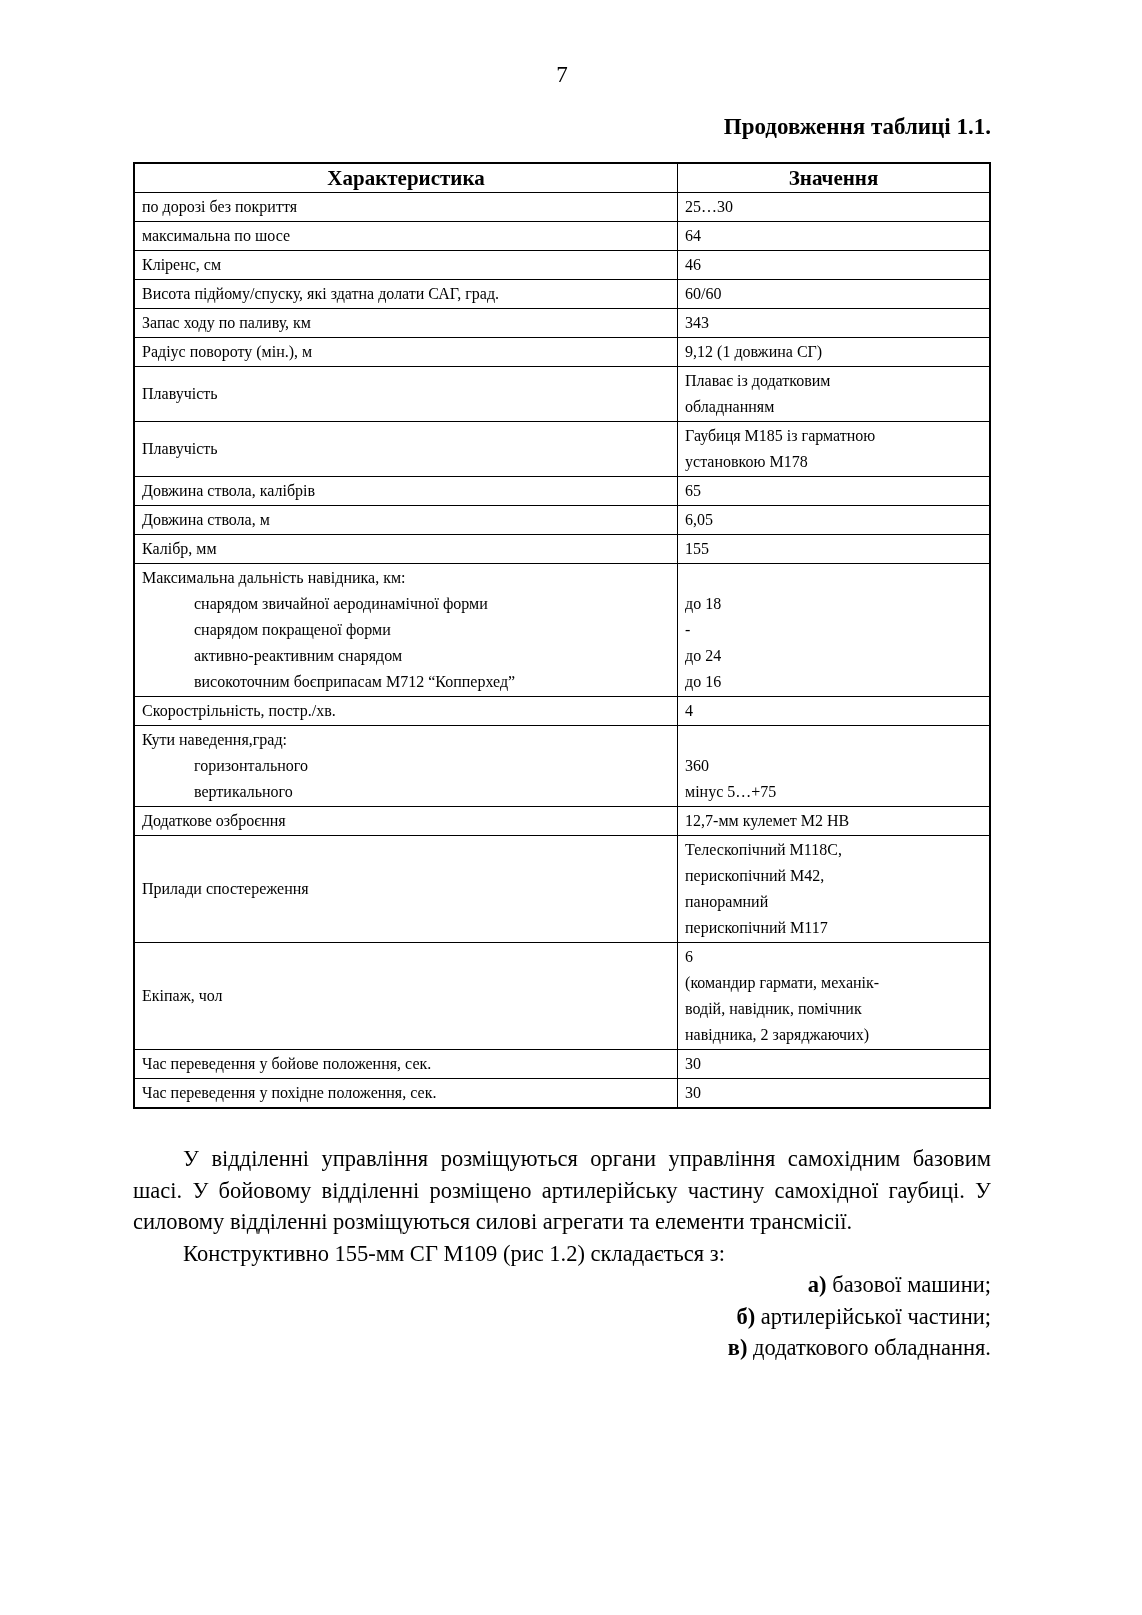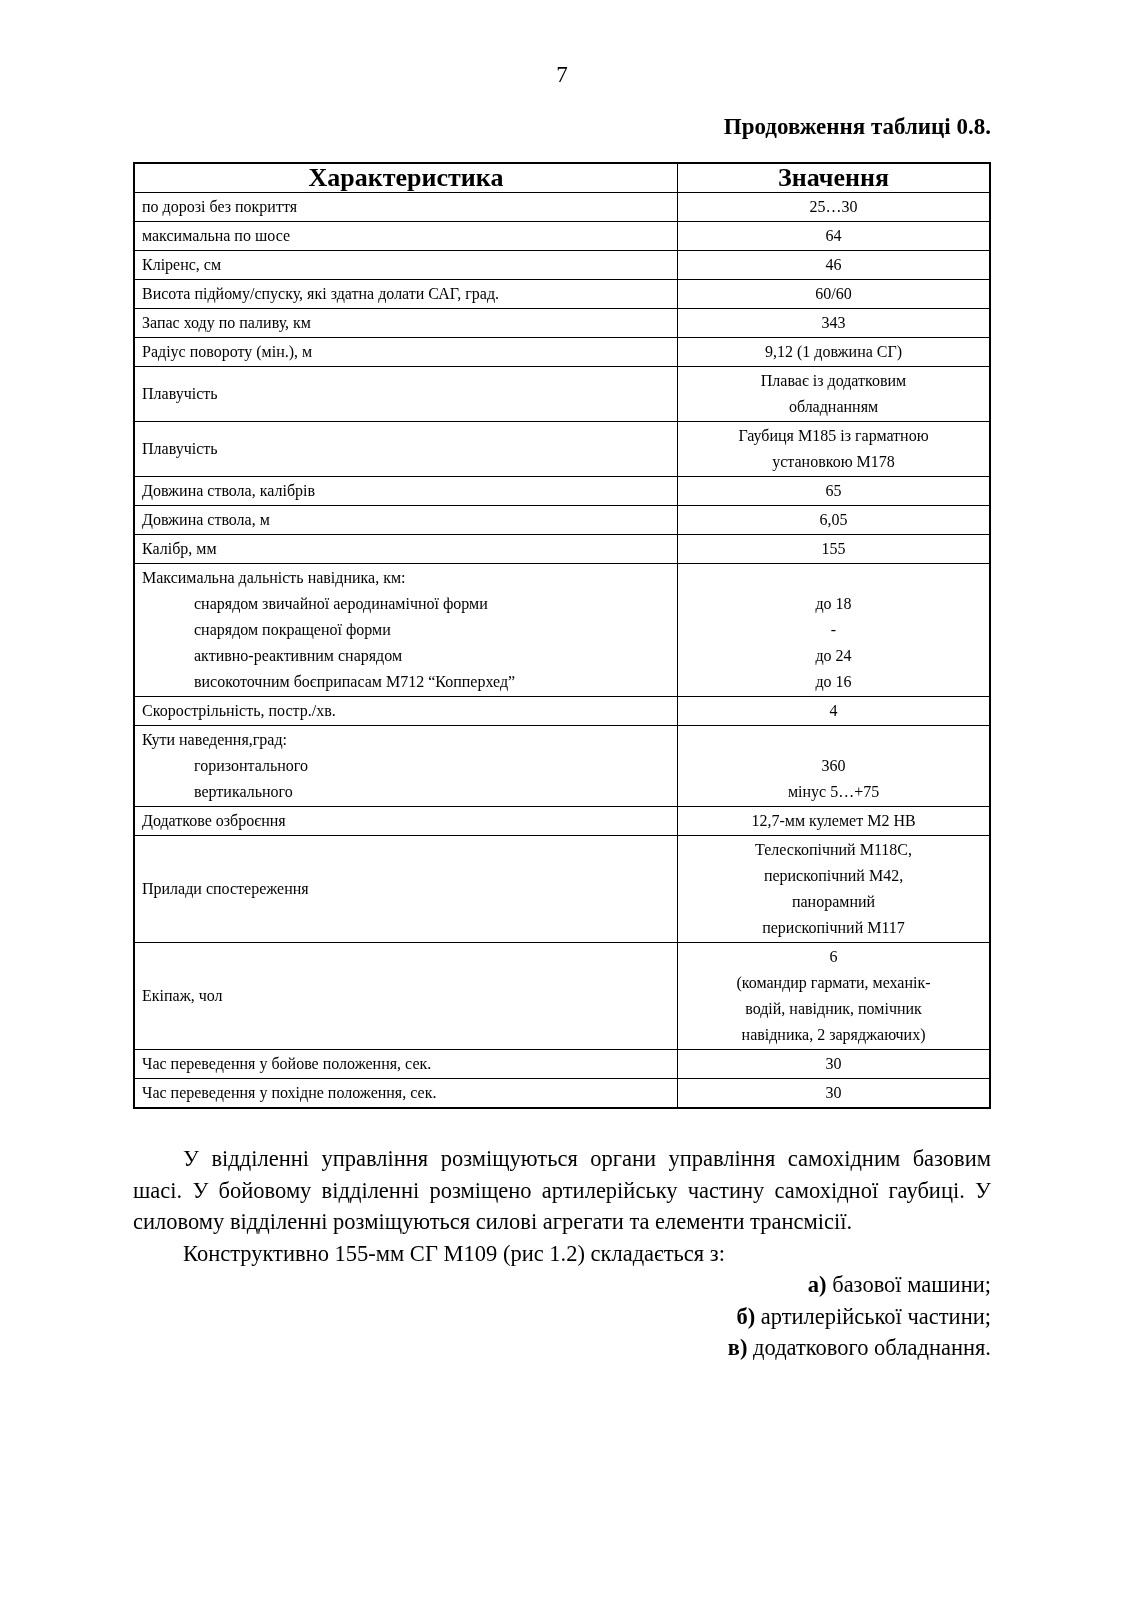--- a/index.html
+++ b/index.html
@@ -33,27 +33,27 @@
   }
   table.char-table th, table.char-table td {
     border: 1px solid #000;
     font-size: 16px;
     line-height: 26px;
     padding: 1px 7px;
   }
   table.char-table th {
     font-weight: bold;
     text-align: center;
-    font-size: 26px;
+    font-size: 21px;
   }
   col.c-label { width: 63.5%; }
   col.c-value { width: 36.5%; }
   td.label-cell { text-align: left; vertical-align: middle; }
   td.label-cell.top { vertical-align: top; }
-  td.value-cell { text-align: center; vertical-align: middle; }
+  td.value-cell { vertical-align: middle; }
   td.value-cell.preline { white-space: pre-line; }
   .indent { padding-left: 52px; }
   .body-text {
     margin-top: 34px;
     font-size: 22.5px;
     line-height: 1.40;
   }
   .body-text p {
     text-indent: 50px;
     text-align: justify;
@@ -63,21 +63,21 @@
   }
   .body-text b { font-weight: bold; }
 </style>
 </head>
 <body>
 
 <div class="page">
 
   <div class="page-number">7</div>
 
-  <div class="table-caption">Продовження таблиці 0.8.</div>
+  <div class="table-caption">Продовження таблиці 1.1.</div>
 
   <table class="char-table">
     <colgroup>
       <col class="c-label">
       <col class="c-value">
     </colgroup>
     <thead>
       <tr>
         <th>Характеристика</th>
         <th>Значення</th>

